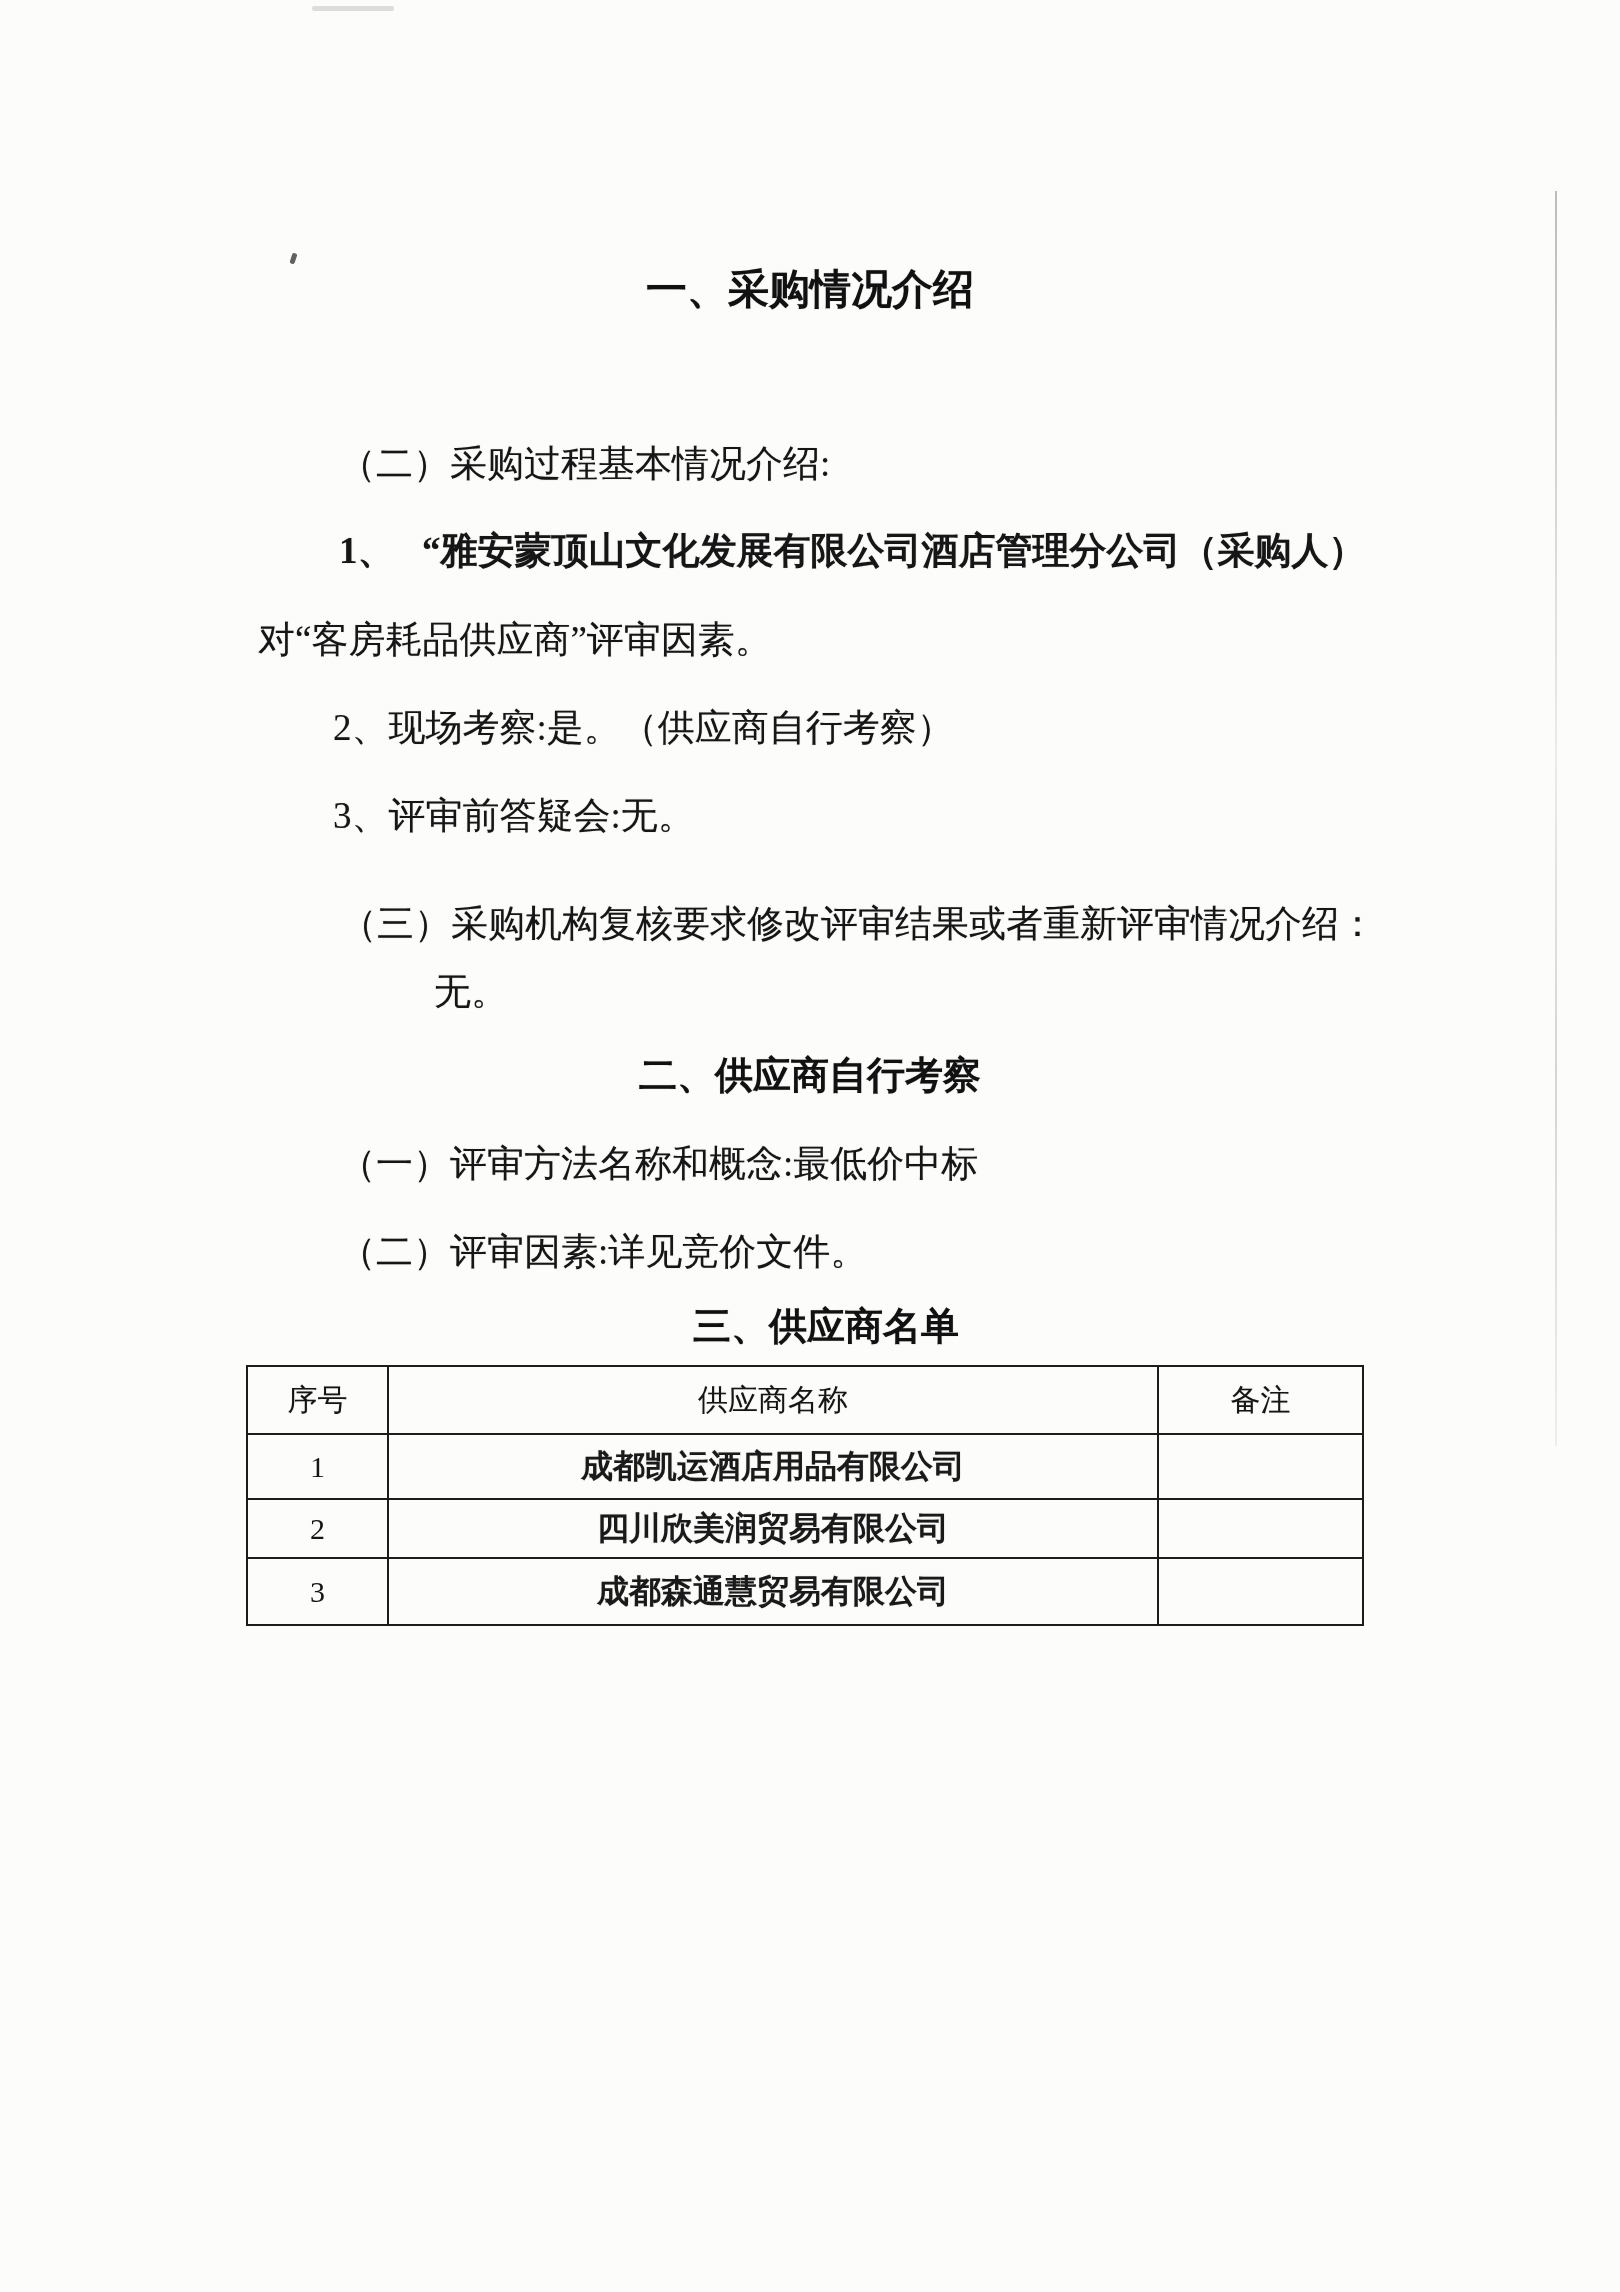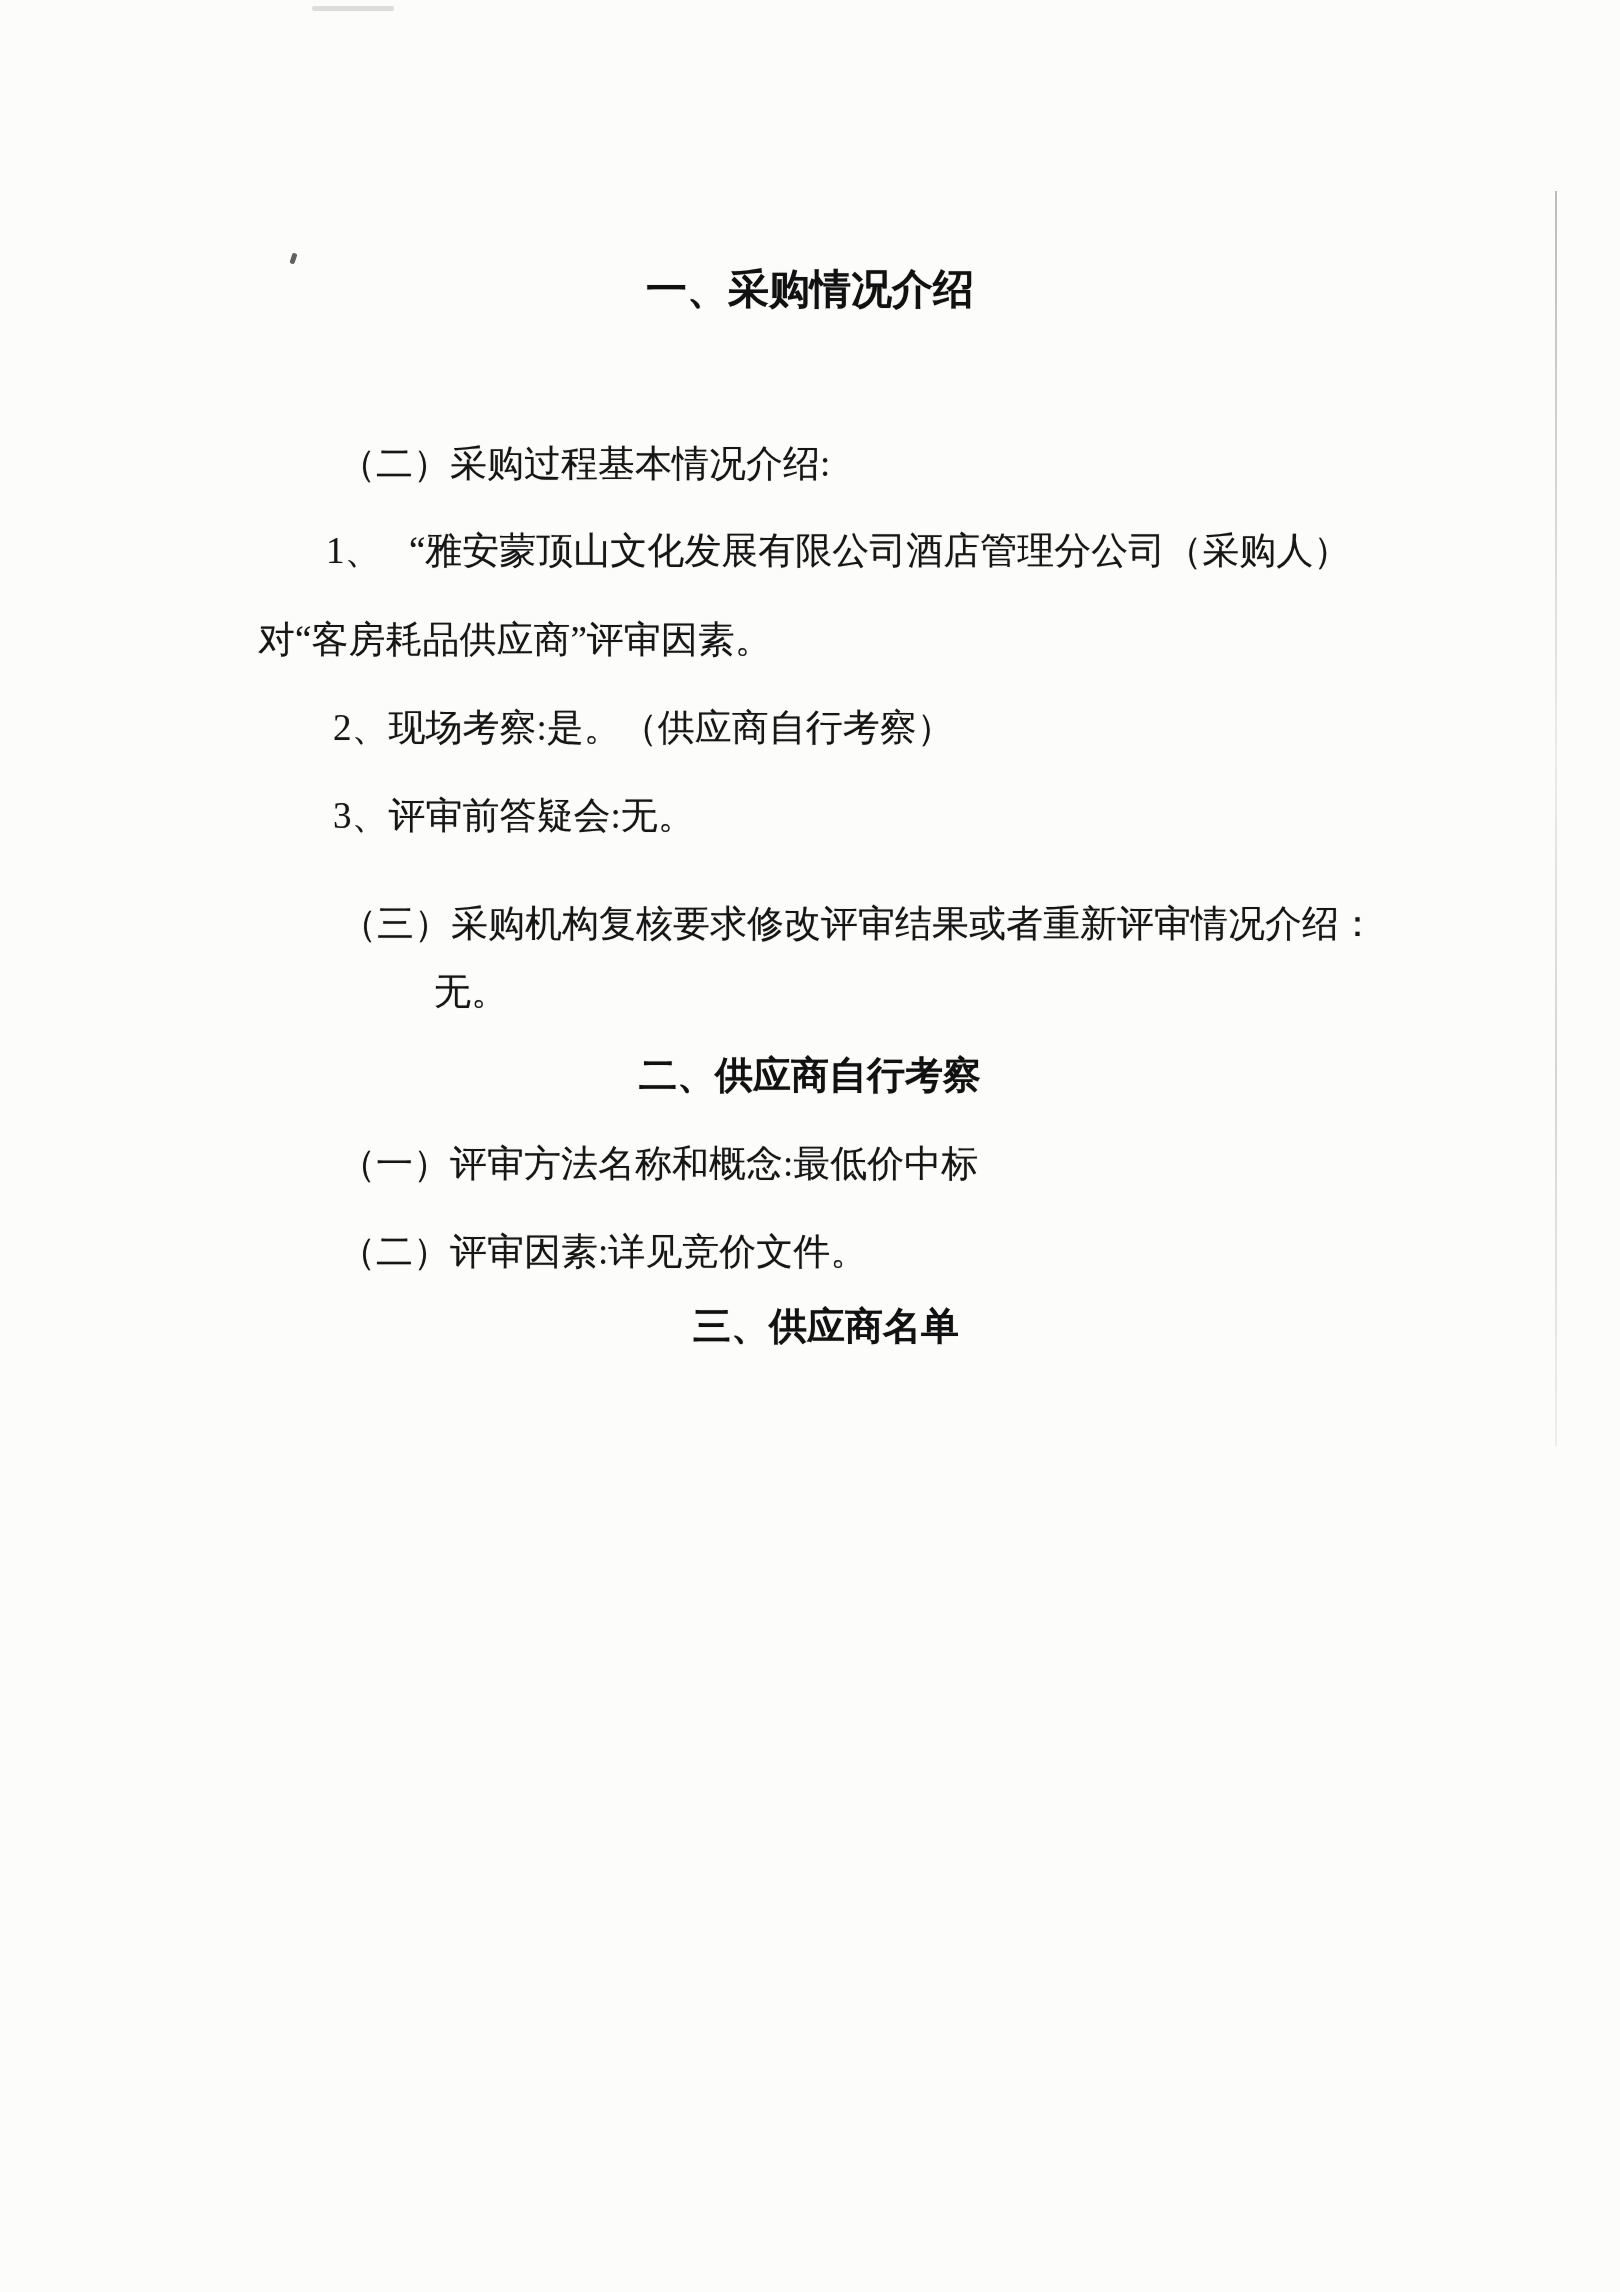--- a/index.html
+++ b/index.html
@@ -104,35 +104,53 @@
 
   <div class="smudge-top"></div>
   <div class="speck"></div>
   <div class="streak"></div>
 
   <div class="heading h1">一、采购情况介绍</div>
 
 
   <div class="line" style="left:339px;top:441px;">（二）采购过程基本情况介绍:</div>
 
-  <div class="line" style="left:326px;top:528px;"><span class="num-gap">1、</span><span>“雅安蒙顶山文化发展有限公司酒店管理分公司（采购人）</span></div>
+  <div class="line" style="left:339px;top:528px;font-weight:bold;"><span class="num-gap">1、</span><span>“雅安蒙顶山文化发展有限公司酒店管理分公司（采购人）</span></div>
 
   <div class="line" style="left:258px;top:617px;">对“客房耗品供应商”评审因素。</div>
 
   <div class="line" style="left:333px;top:705px;">2、现场考察:是。（供应商自行考察）</div>
 
   <div class="line" style="left:333px;top:793px;">3、评审前答疑会:无。</div>
 
   <div class="line" style="left:340px;top:901px;">（三）采购机构复核要求修改评审结果或者重新评审情况介绍：</div>
 
   <div class="line" style="left:434px;top:969px;">无。</div>
 
   <div class="heading h2">二、供应商自行考察</div>
 
   <div class="line" style="left:339px;top:1141px;">（一）评审方法名称和概念:最低价中标</div>
 
   <div class="line" style="left:339px;top:1229px;">（二）评审因素:详见竞价文件。</div>
 
   <div class="heading h3">三、供应商名单</div>
 
+  <div class="supplier-table">
+
+    <div class="cell th">序号</div>
+    <div class="cell th">供应商名称</div>
+    <div class="cell th last-col">备注</div>
+
+    <div class="cell td-num">1</div>
+    <div class="cell td-name">成都凯运酒店用品有限公司</div>
+    <div class="cell last-col"></div>
+
+    <div class="cell td-num">2</div>
+    <div class="cell td-name">四川欣美润贸易有限公司</div>
+    <div class="cell last-col"></div>
+
+    <div class="cell td-num last-row">3</div>
+    <div class="cell td-name last-row">成都森通慧贸易有限公司</div>
+    <div class="cell last-col last-row"></div>
+  </div>
 
 </div>
 
 
 </body></html>

